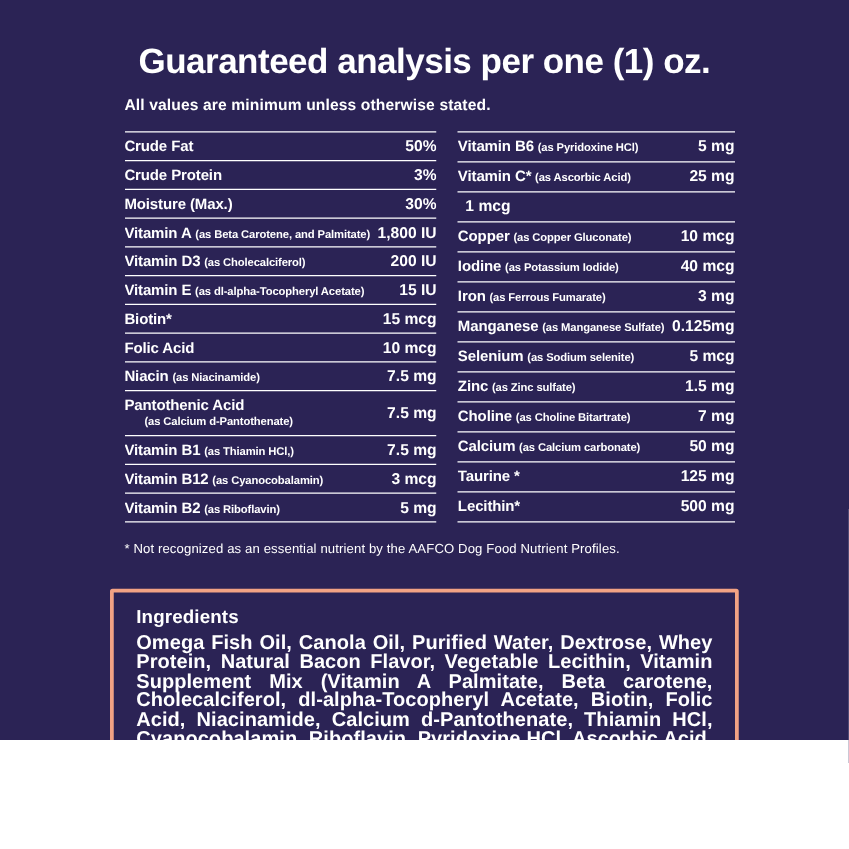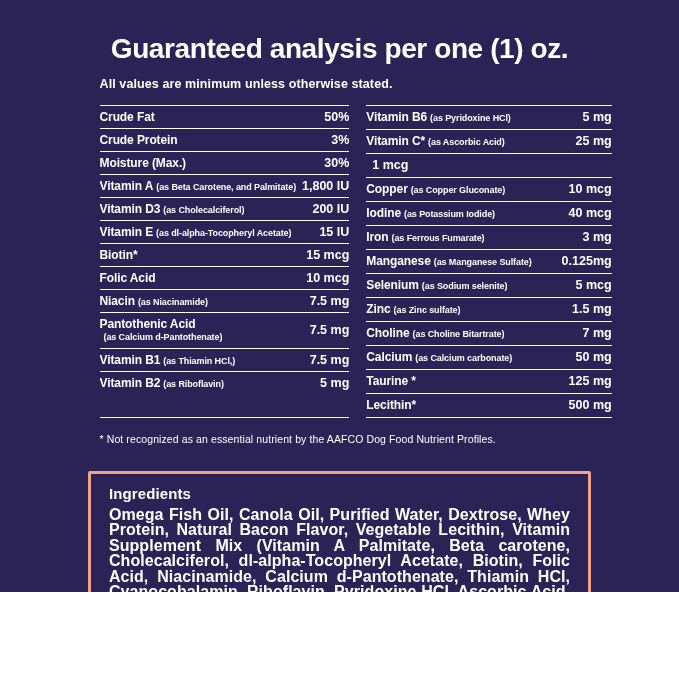--- a/index.html
+++ b/index.html
@@ -40,36 +40,36 @@
   }
   .row {
     display: flex;
     justify-content: space-between;
     align-items: center;
     border-top: 1.5px solid #ffffff;
     height: 23px;
     box-sizing: border-box;
     overflow: hidden;
   }
-  .col-right .row { height: 24px; gap: 24px; }
+  .col-right .row { height: 24px; }
   .row.stacked { height: 36px; }
   .lbl {
     white-space: nowrap;
     font-size: 12px;
     font-weight: bold;
     letter-spacing: -0.1px;
   }
   .lbl .sub {
     font-size: 9px;
     font-weight: bold;
     margin-left: 3px;
   }
   .row.stacked .lbl { white-space: normal; line-height: 1.25; }
   .row.stacked .lbl .main { display: block; }
-  .row.stacked .lbl .sub { display: block; margin-left: 4px; }
+  .row.stacked .lbl .sub { display: block; margin-left: 16px; }
   .val {
     white-space: nowrap;
     font-size: 12.5px;
     font-weight: bold;
     margin-left: 6px;
   }
   .footnote {
     width: 480px;
     margin: 15px auto 0 auto;
     font-size: 10.5px;
@@ -151,20 +151,24 @@
             <span class="main">Pantothenic Acid</span>
             <span class="sub">(as Calcium d-Pantothenate)</span>
           </span>
           <span class="val">7.5 mg</span>
         </div>
         <div class="row">
           <span class="lbl"><span class="main">Vitamin B1</span><span class="sub">(as Thiamin HCl,)</span></span>
           <span class="val">7.5 mg</span>
         </div>
         <div class="row">
+          <span class="lbl"><span class="main">Vitamin B12</span><span class="sub">(as Cyanocobalamin)</span></span>
+          <span class="val">3 mcg</span>
+        </div>
+        <div class="row">
           <span class="lbl"><span class="main">Vitamin B2</span><span class="sub">(as Riboflavin)</span></span>
           <span class="val">5 mg</span>
         </div>
       </div>
     <div class="col col-right">
         <div class="row">
           <span class="lbl"><span class="main">Vitamin B6</span><span class="sub">(as Pyridoxine HCl)</span></span>
           <span class="val">5 mg</span>
         </div>
         <div class="row">

